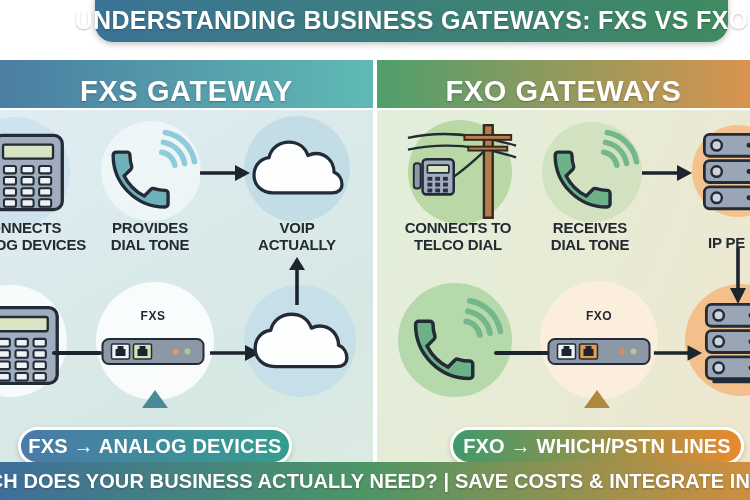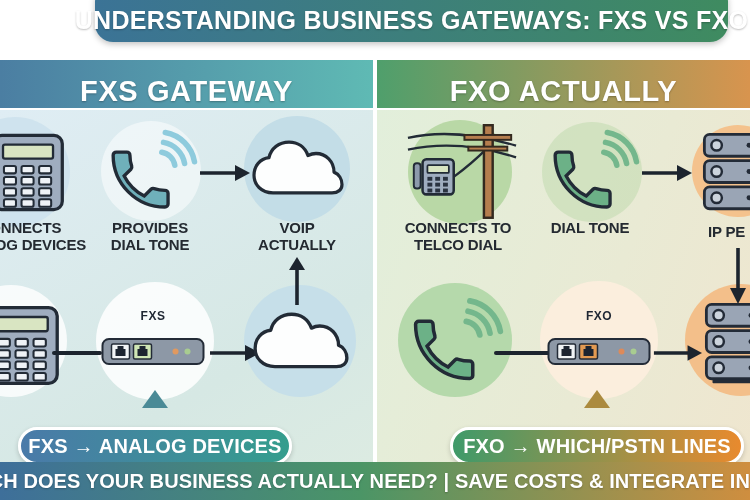--- a/index.html
+++ b/index.html
@@ -39,21 +39,21 @@
 </style>
 </head>
 <body>
 
 <div id="canvas">
 
   <div class="band band-left">
     <span>FXS GATEWAY</span>
   </div>
   <div class="band band-right">
-    <span>FXO ACTUALLY</span>
+    <span>FXO GATEWAYS</span>
   </div>
   <div class="panel panel-left"></div>
   <div class="panel panel-right"></div>
 
   <div class="title-banner">
     <span>UNDERSTANDING BUSINESS GATEWAYS: FXS VS FXO</span>
   </div>
 
   <div class="blob" style="left:-40px;top:117px;width:110px;height:110px;background:#cfe3ee;"></div>
   <div class="blob" style="left:101px;top:121px;width:100px;height:100px;background:rgba(255,255,255,.5);"></div>
@@ -231,23 +231,24 @@
       <circle cx="56" cy="77.5" r="2.8"></circle>
         <circle cx="68" cy="77.5" r="2.8"></circle>
     </g>
   </svg>
 
   <div class="feat" style="left:378px;top:219px">
     <div>CONNECTS TO</div>
     <div>TELCO DIAL</div>
   </div>
   <div class="feat" style="left:510px;top:219px">
+    <div>RECEIVES</div>
     <div>DIAL TONE</div>
   </div>
-  <div class="feat feat-nowrap" style="left:708px;top:223px">
+  <div class="feat feat-nowrap" style="left:708px;top:234px">
     <div>IP PE</div>
   </div>
 
   <svg class="icon" style="left:727px;top:246px" width="22" height="60" viewBox="0 0 22 60">
     <line x1="11" y1="2" x2="11" y2="44" stroke="#1c242e" stroke-width="3.6"></line>
       <polygon points="3,42 11,58 19,42" fill="#1c242e"></polygon>
   </svg>
 
   <svg class="icon" style="left:405px;top:292px" width="100" height="98" viewBox="0 0 96 94">
     <g stroke="#74b78c" stroke-width="5.5" fill="none" stroke-linecap="round">

